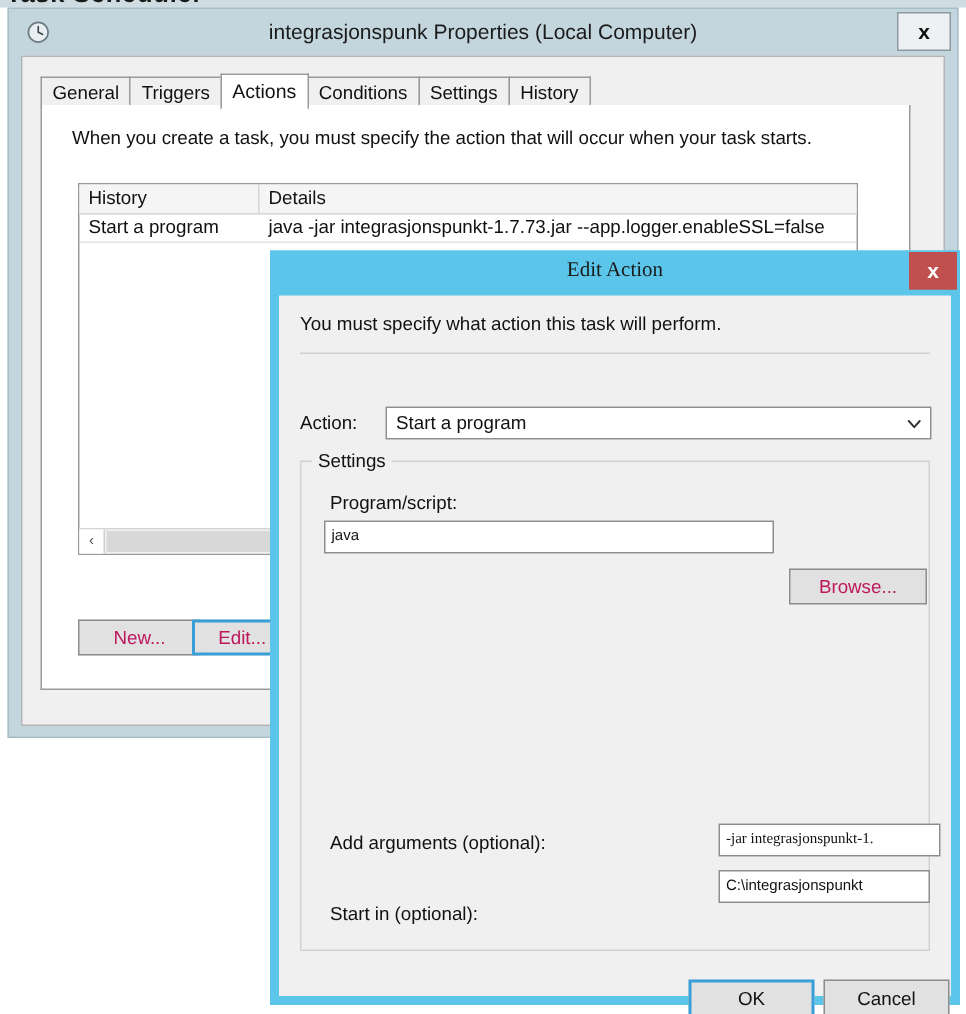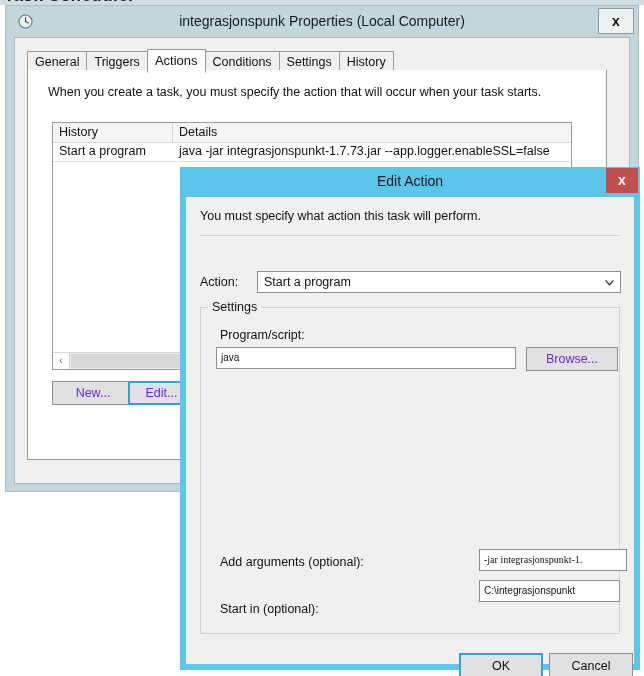--- a/index.html
+++ b/index.html
@@ -227,24 +227,25 @@
   }
 
   
   .win-button {
     position: absolute;
     height: 24px;
     background: #e1e1e1;
     border: 1px solid #8d8d8d;
     box-sizing: border-box;
     font-size: 12.5px;
-    color: #6d28d9;
+    color: #be185d;
     text-align: center;
     line-height: 22px;
     cursor: default;
+    margin-top: 32px;
   }
   #btn-new { left: 24px; top: 311px; width: 82px; }
   #btn-edit { left: 100px; top: 311px; width: 67px;
               border: 2px solid #3a9fd6; background: #e1e1e1; line-height: 20px; }
 
   
   #edit-dialog {
     position: absolute;
     left: 180px;
     top: 167px;
@@ -258,20 +259,21 @@
     height: 30px;
     background: #5bc5ea;
   }
   #edit-title {
     position: absolute;
     left: 0; right: 0; top: 6px;
     text-align: center;
     font-size: 14px;
     color: #1b1b1b;
     white-space: nowrap;
+    font-family: Liberation Serif, serif;
   }
   #edit-close {
     position: absolute;
     right: 2px;
     top: 1px;
     width: 32px;
     height: 25px;
     background: #c0504d;
     border: 1px solid #c0504d;
     box-sizing: border-box;

